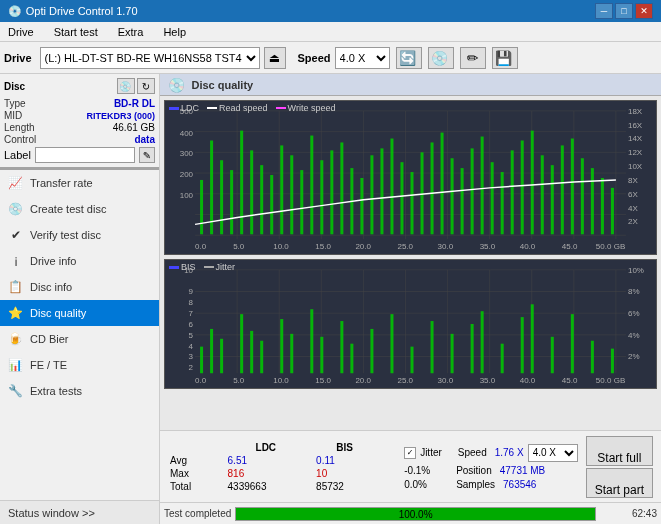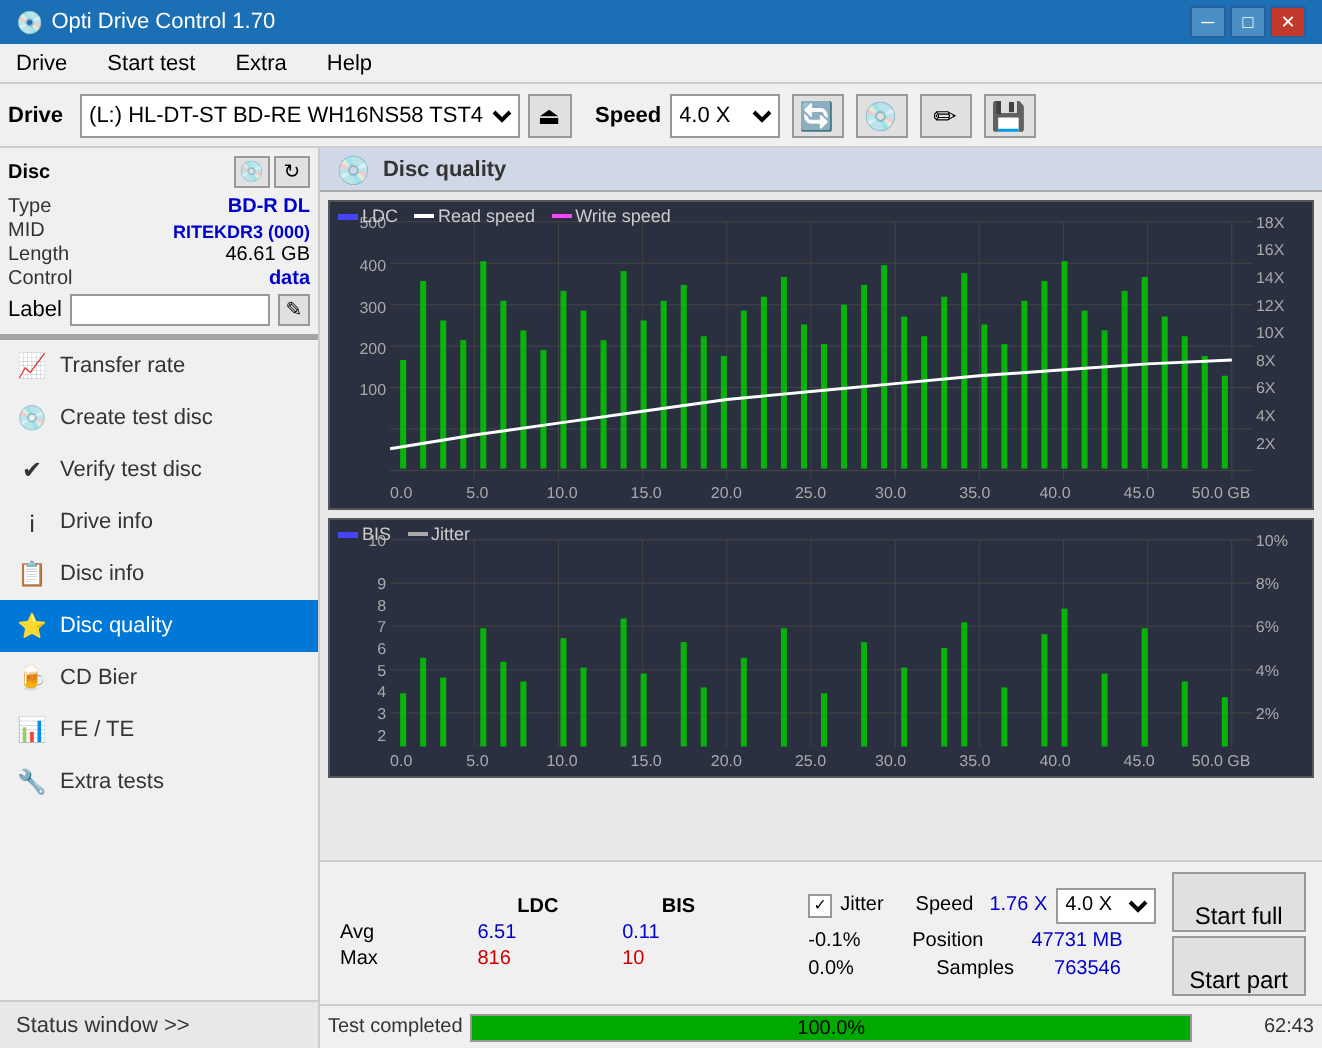--- a/index.html
+++ b/index.html
@@ -440,40 +440,46 @@
               <td class="blue-val">6.51</td>
               <td class="blue-val">0.11</td>
               <td></td>
             </tr>
             <tr>
               <td>Max</td>
               <td class="red-val">816</td>
               <td class="red-val">10</td>
               <td></td>
             </tr>
+            <tr>
+              <td>Total</td>
+              <td>4339663</td>
+              <td>85732</td>
+              <td></td>
+            </tr>
           </tbody>
         </table>
       </div>
 
       <div style="display:flex;flex-direction:column;gap:3px;padding:2px 4px;">
         <div style="display:flex;align-items:center;gap:4px;">
           <div class="checkbox">✓</div>
           <span style="font-size:10px;">Jitter</span>
           <span style="font-size:10px;margin-left:12px;">Speed</span>
           <span style="font-size:10px;color:#0000cc;margin-left:4px;text-align:center;">1.76 X</span>
           <select class="speed-select-sm">
             <option>4.0 X</option>
           </select>
         </div>
         <div style="display:flex;align-items:center;gap:4px;">
           <span style="font-size:10px;width:40px;">-0.1%</span>
           <span style="font-size:10px;margin-left:8px;">Position</span>
-          <span style="font-size:10px;color:#0000cc;margin-left:20px;text-align:right;">47731 MB</span>
-        </div>
-        <div style="display:flex;align-items:center;gap:16px;">
+          <span style="font-size:10px;color:#0000cc;margin-left:4px;text-align:right;">47731 MB</span>
+        </div>
+        <div style="display:flex;align-items:center;gap:4px;">
           <span style="font-size:10px;width:40px;">0.0%</span>
           <span style="font-size:10px;margin-left:8px;">Samples</span>
           <span style="font-size:10px;color:#0000cc;margin-left:4px;">763546</span>
         </div>
       </div>
 
       <div class="start-buttons" style="padding: 4px; align-self: center;">
         <button class="start-btn">Start full</button>
         <button class="start-btn">Start part</button>
       </div>

